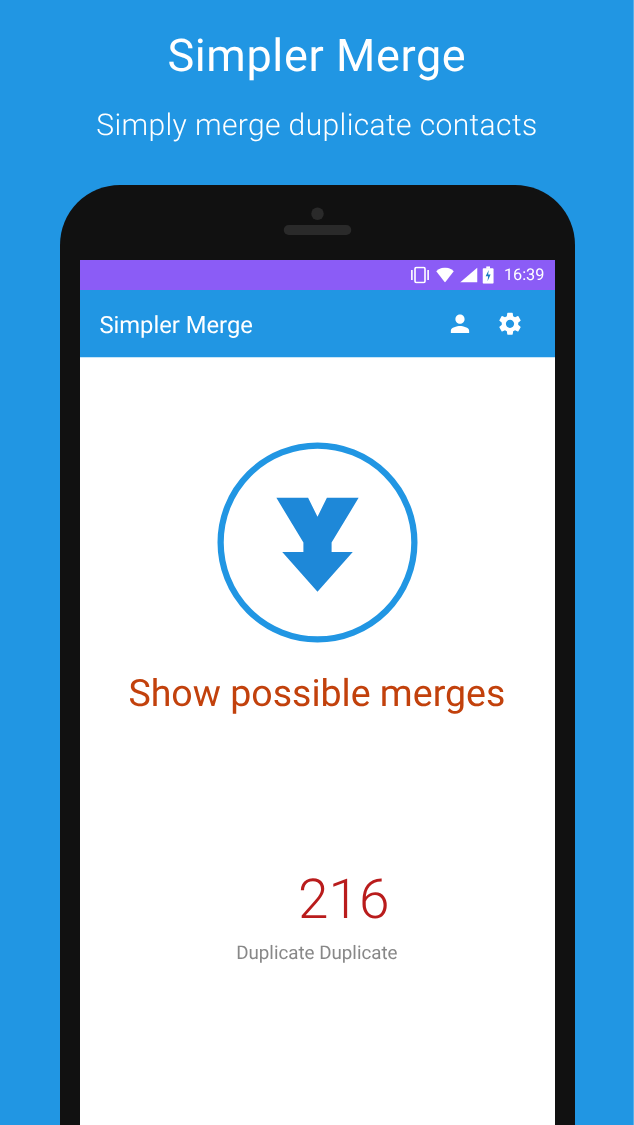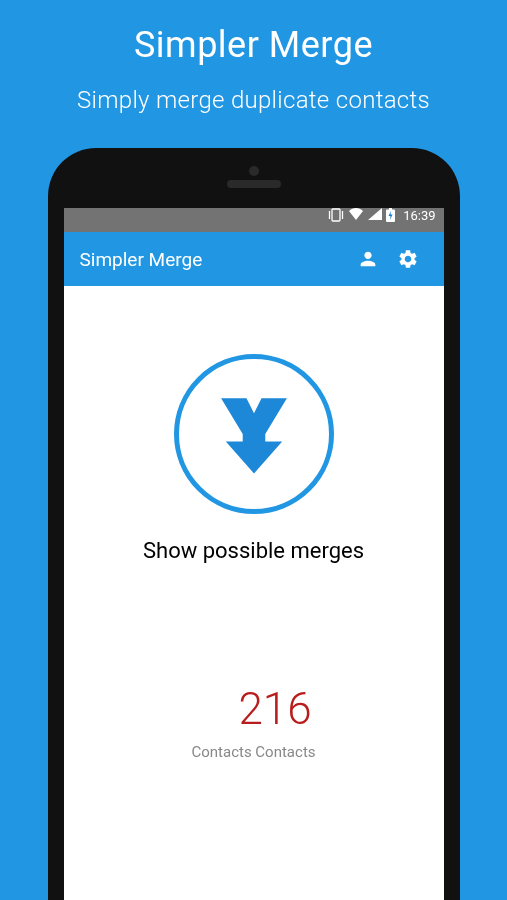--- a/index.html
+++ b/index.html
@@ -61,23 +61,23 @@
 .screen {
   width: 100%;
   height: 100%;
   background: #fff;
   overflow: hidden;
   display: flex;
   flex-direction: column;
 }
 .statusbar {
   height: 24px;
-  background: #737373;
-  display: flex;
-  align-items: flex-start;
+  background: #8b5cf6;
+  display: flex;
+  align-items: center;
   justify-content: flex-end;
   padding: 0 8px;
   gap: 4px;
   color: #fff;
   font-size: 13px;
 }
 .statusbar .sb-icon { display: inline-flex; align-items: center; }
 .appbar {
   height: 54px;
   background: #2196e3;
@@ -109,22 +109,22 @@
 .merge-circle {
   width: 160px;
   height: 160px;
   border: 5px solid #2196e3;
   border-radius: 50%;
   display: flex;
   align-items: center;
   justify-content: center;
 }
 .action-label {
-  color: #000000;
-  font-size: 22px;
+  color: #c2410c;
+  font-size: 30px;
   font-weight: 400;
   margin-top: 24px;
 }
 .count {
   color: #b91c1c;
   font-size: 44px;
   font-weight: 300;
   margin-top: 120px;
   margin-left: 43px;
 }
@@ -188,17 +188,17 @@
     </div>
 
     <div class="content">
       <div class="merge-circle">
         <svg width="94" height="94" viewBox="0 0 100 100">
           <path fill="#1e88d8" d="M 15 12 L 42 12 L 50 28 L 58 12 L 85 12 L 62 50 L 62 58 L 80 58 L 50 92 L 20 58 L 38 58 L 38 50 Z"></path>
         </svg>
       </div>
       <div class="action-label">Show possible merges</div>
       <div class="count">216</div>
-      <div class="count-label">Contacts Contacts</div>
+      <div class="count-label">Duplicate Duplicate</div>
     </div>
 
   </div>
 </div>
 
 </body></html>

